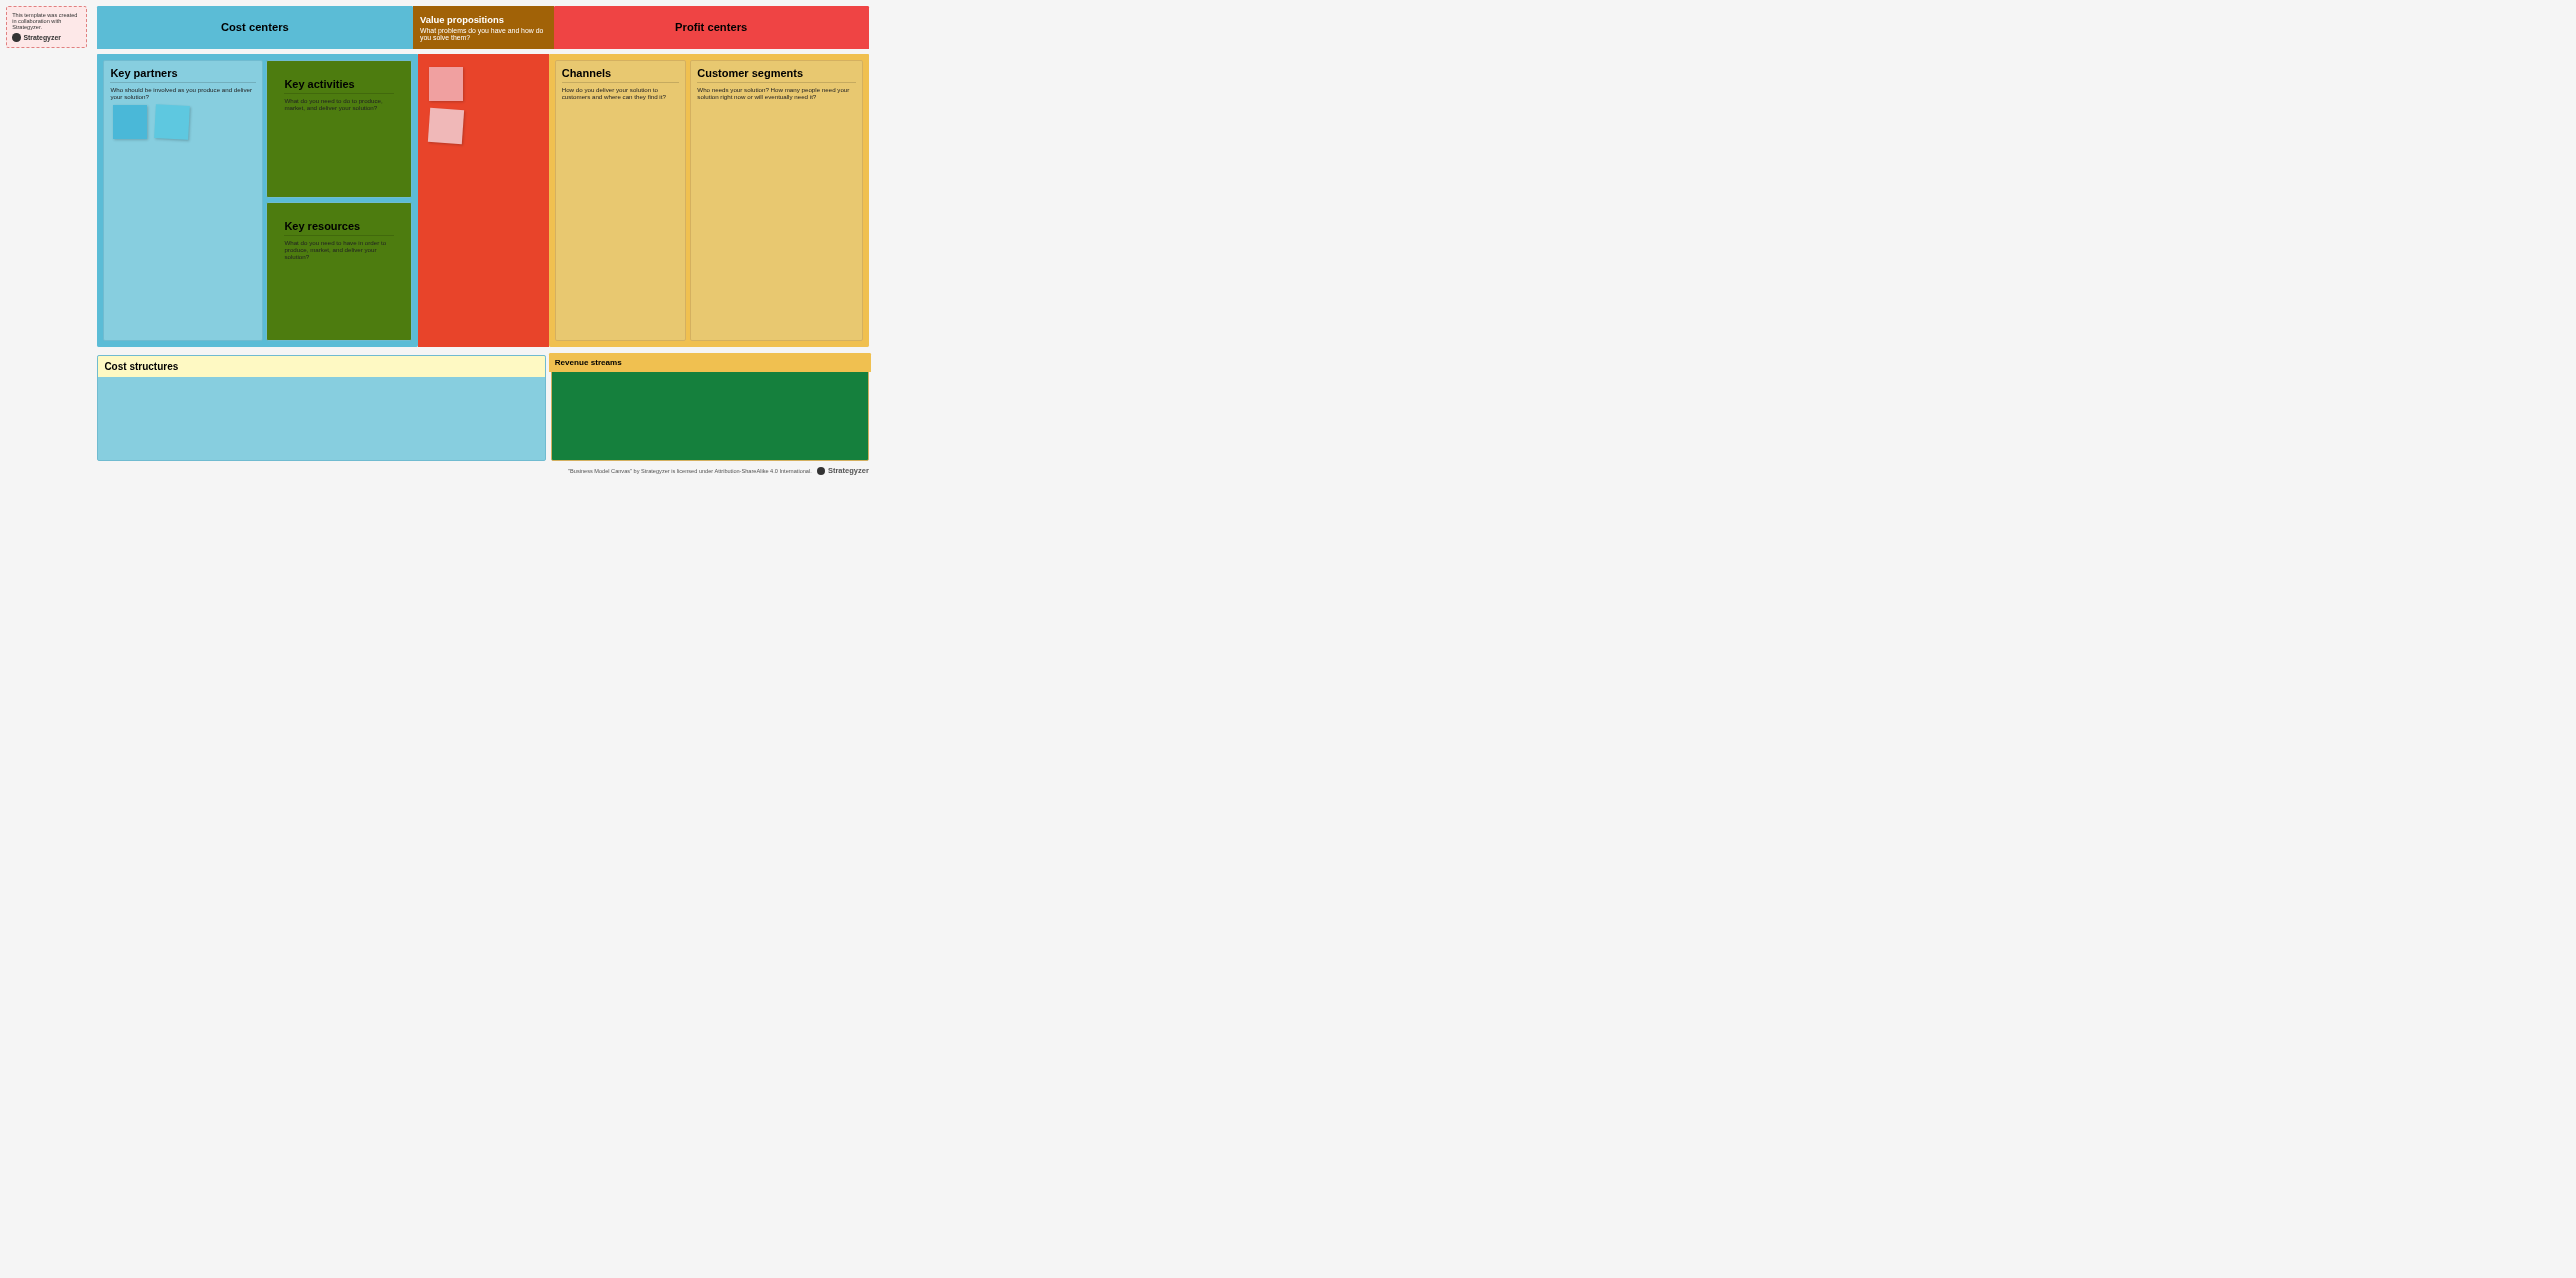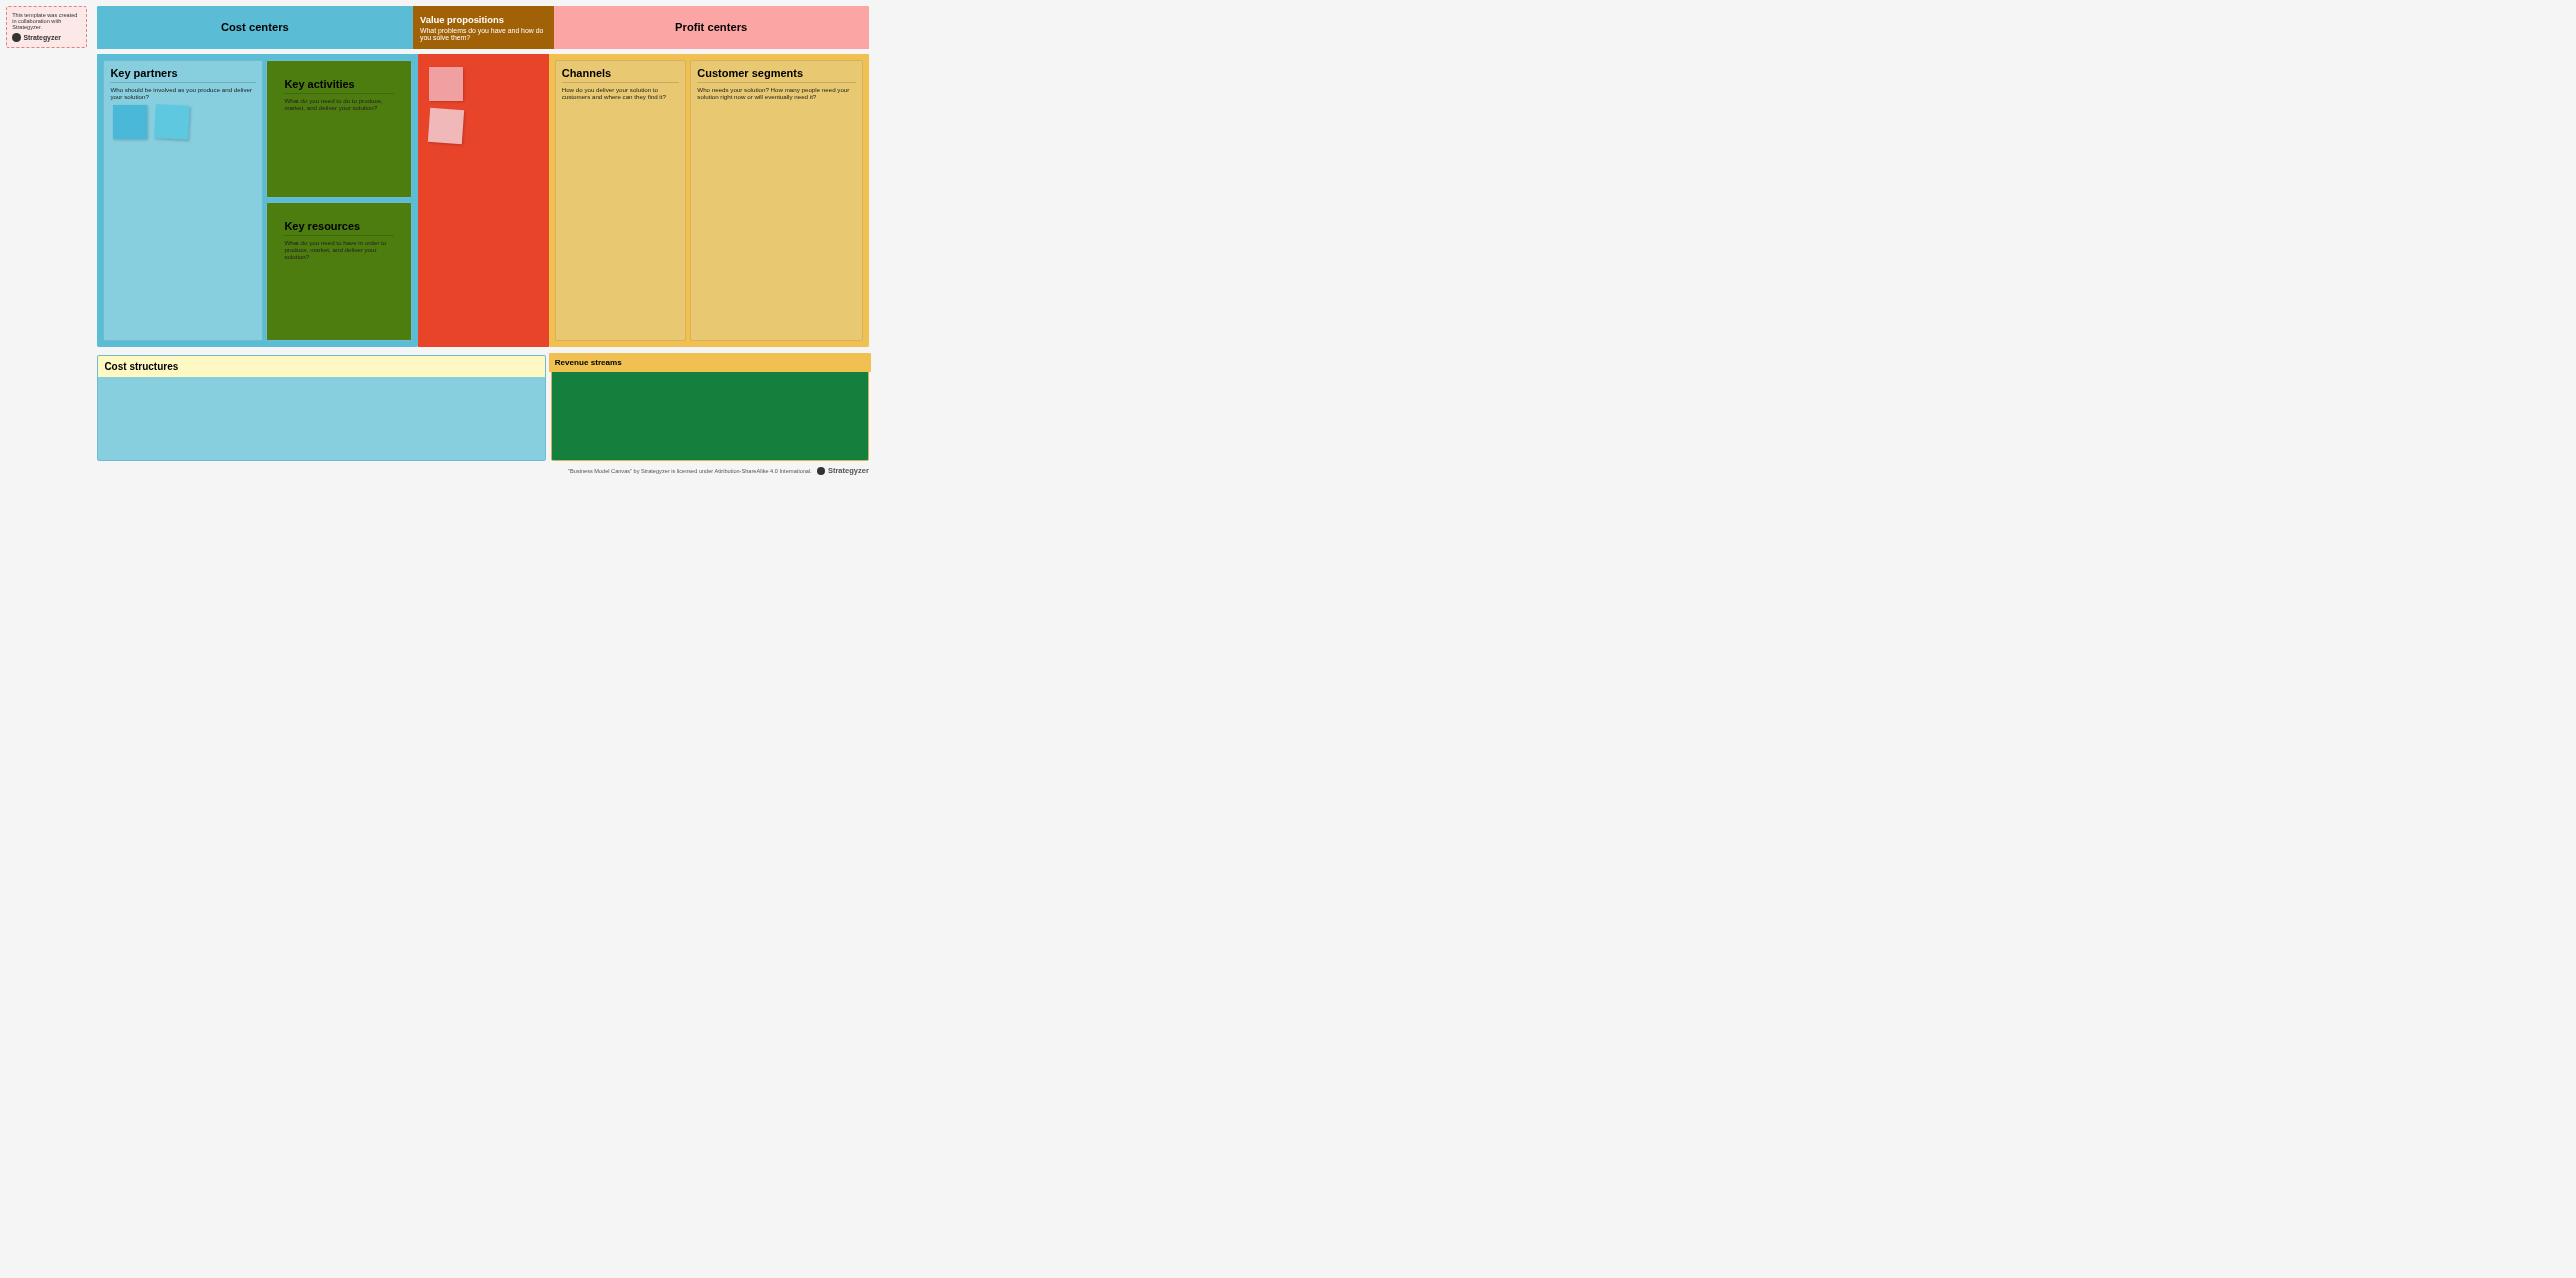--- a/index.html
+++ b/index.html
@@ -85,21 +85,21 @@
       color: white;
       font-size: 9.4px;
       font-weight: bold;
     }
     .value-header .subtitle {
       font-size: 6.9px;
       font-weight: normal;
       margin-top: 2.5px;
     }
     .profit-header {
-      background: #fca5a5;
+      background: #ef4444;
       flex: 1;
       border-radius: 1.2px 1.2px 0 0;
     }
     
     .middle-row {
       display: flex;
       gap: 0;
       align-items: stretch;
     }
     

